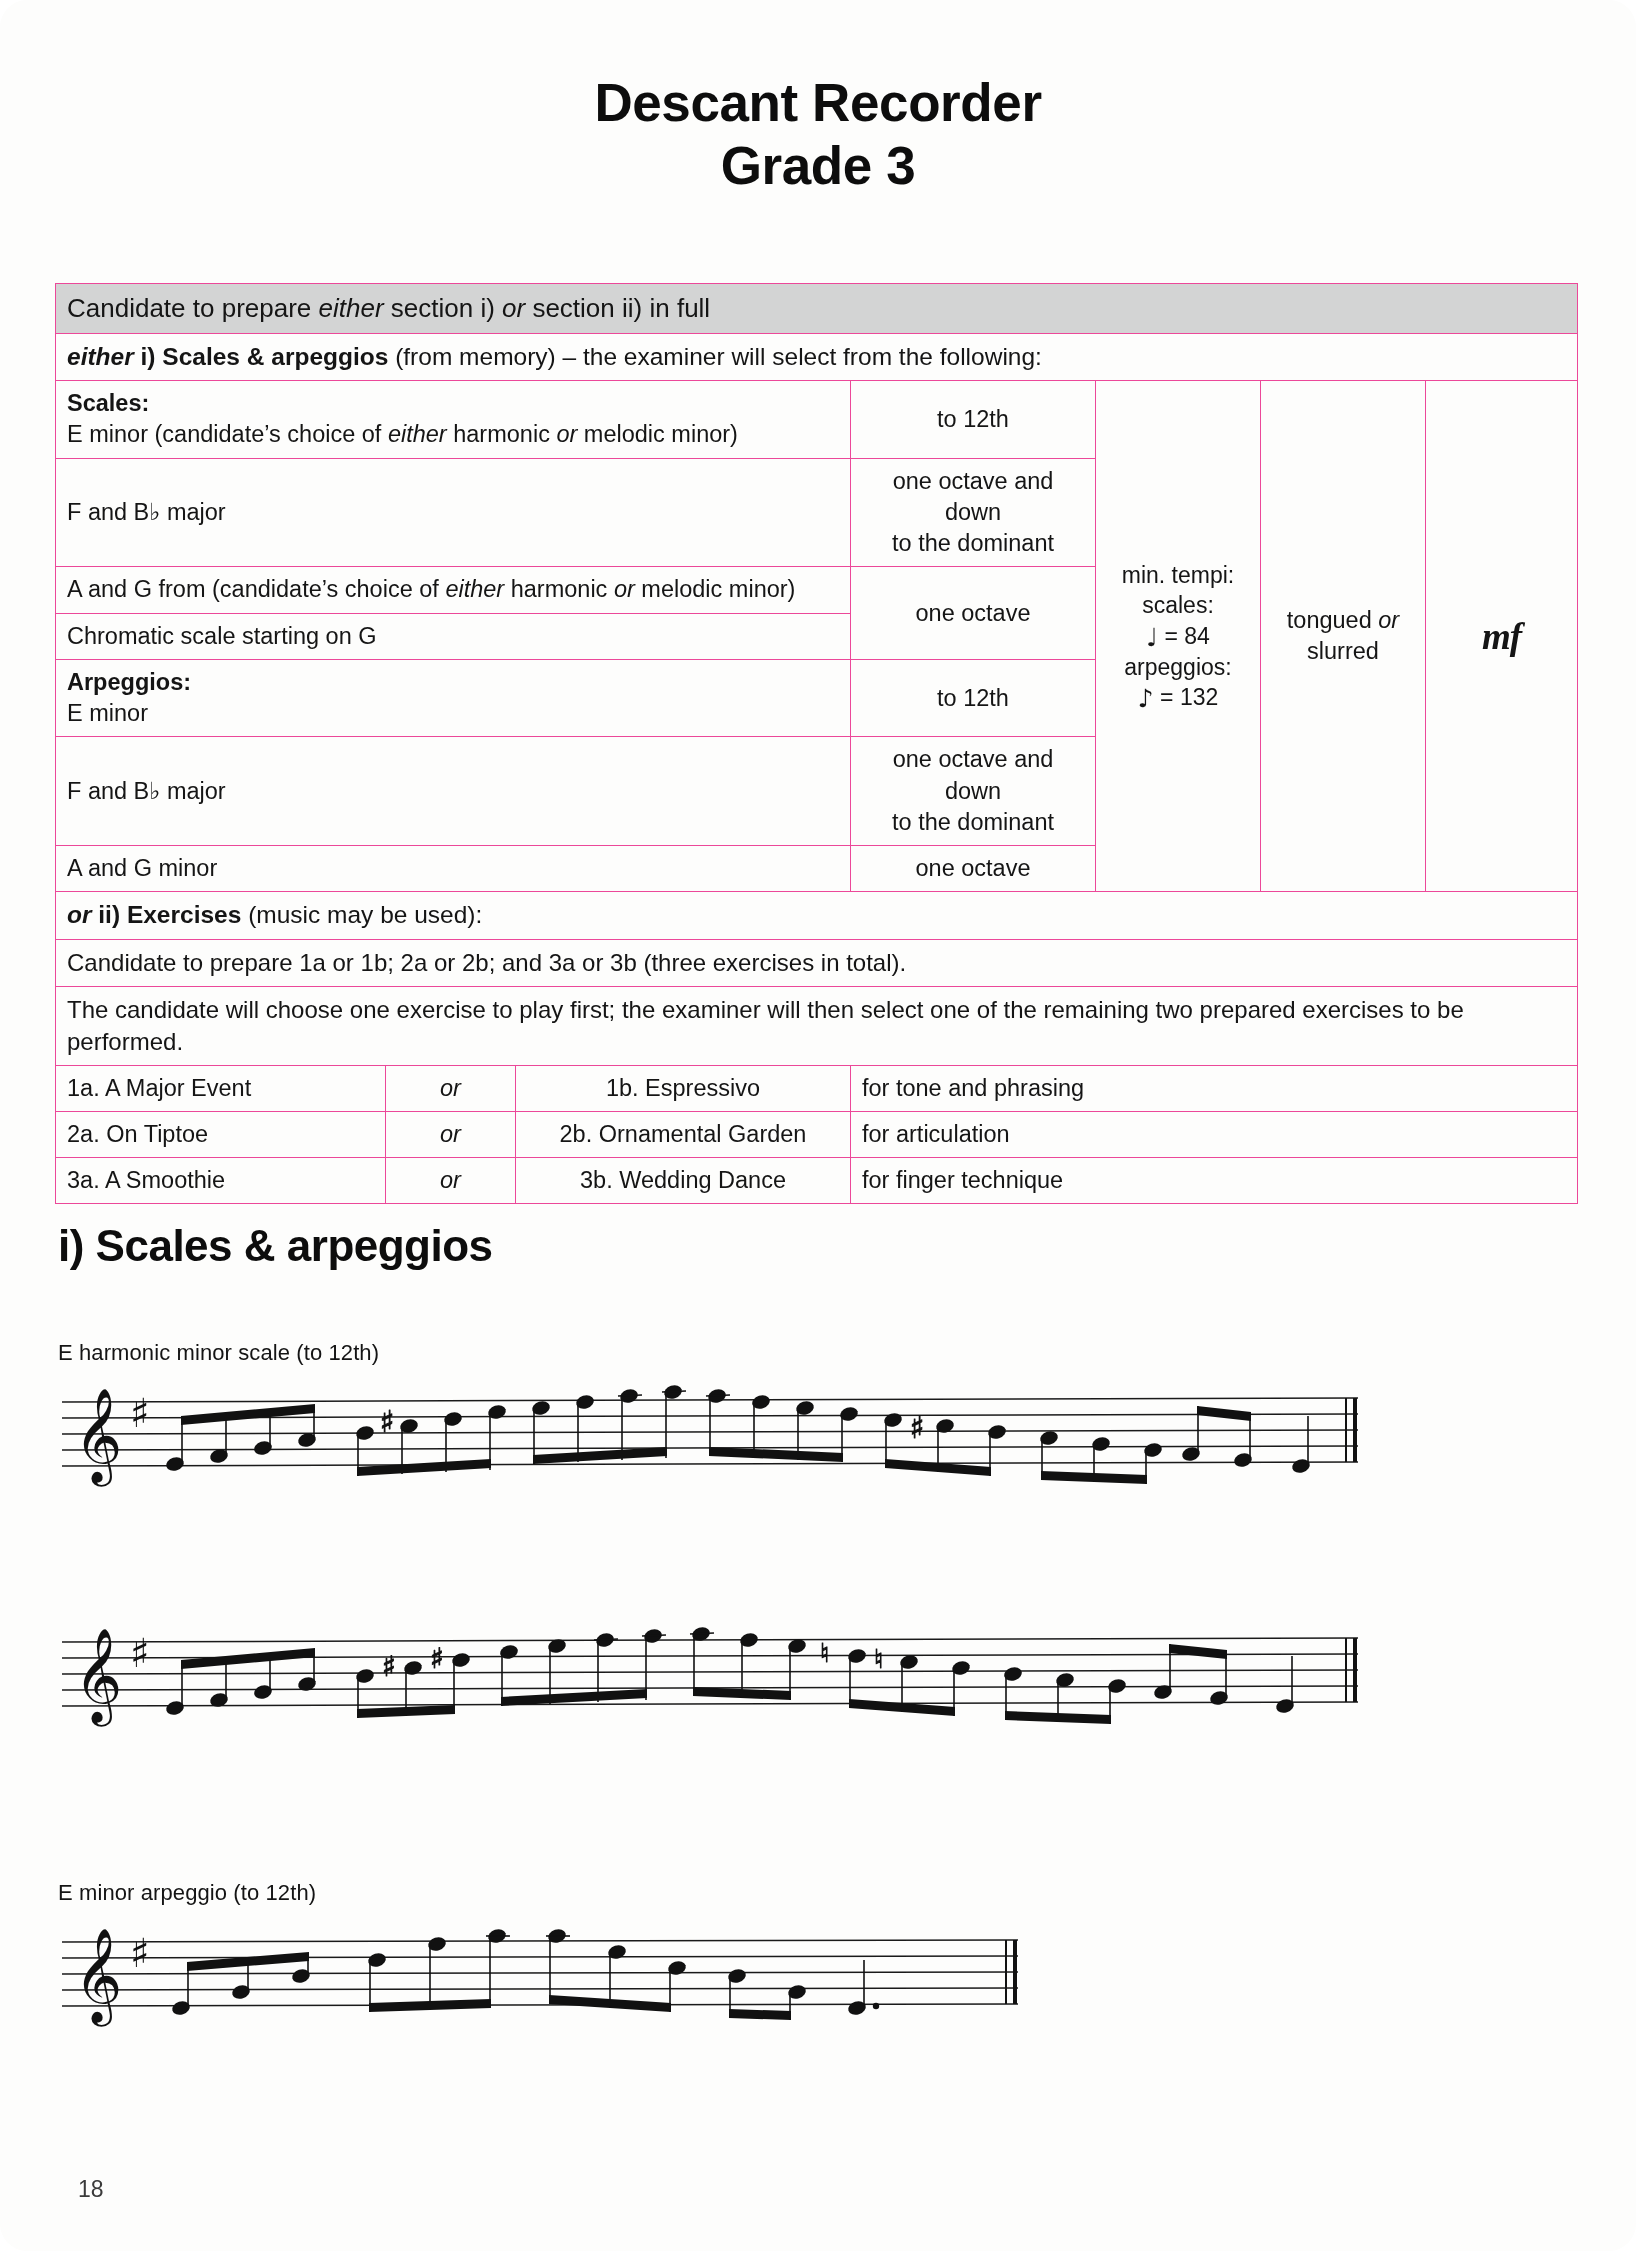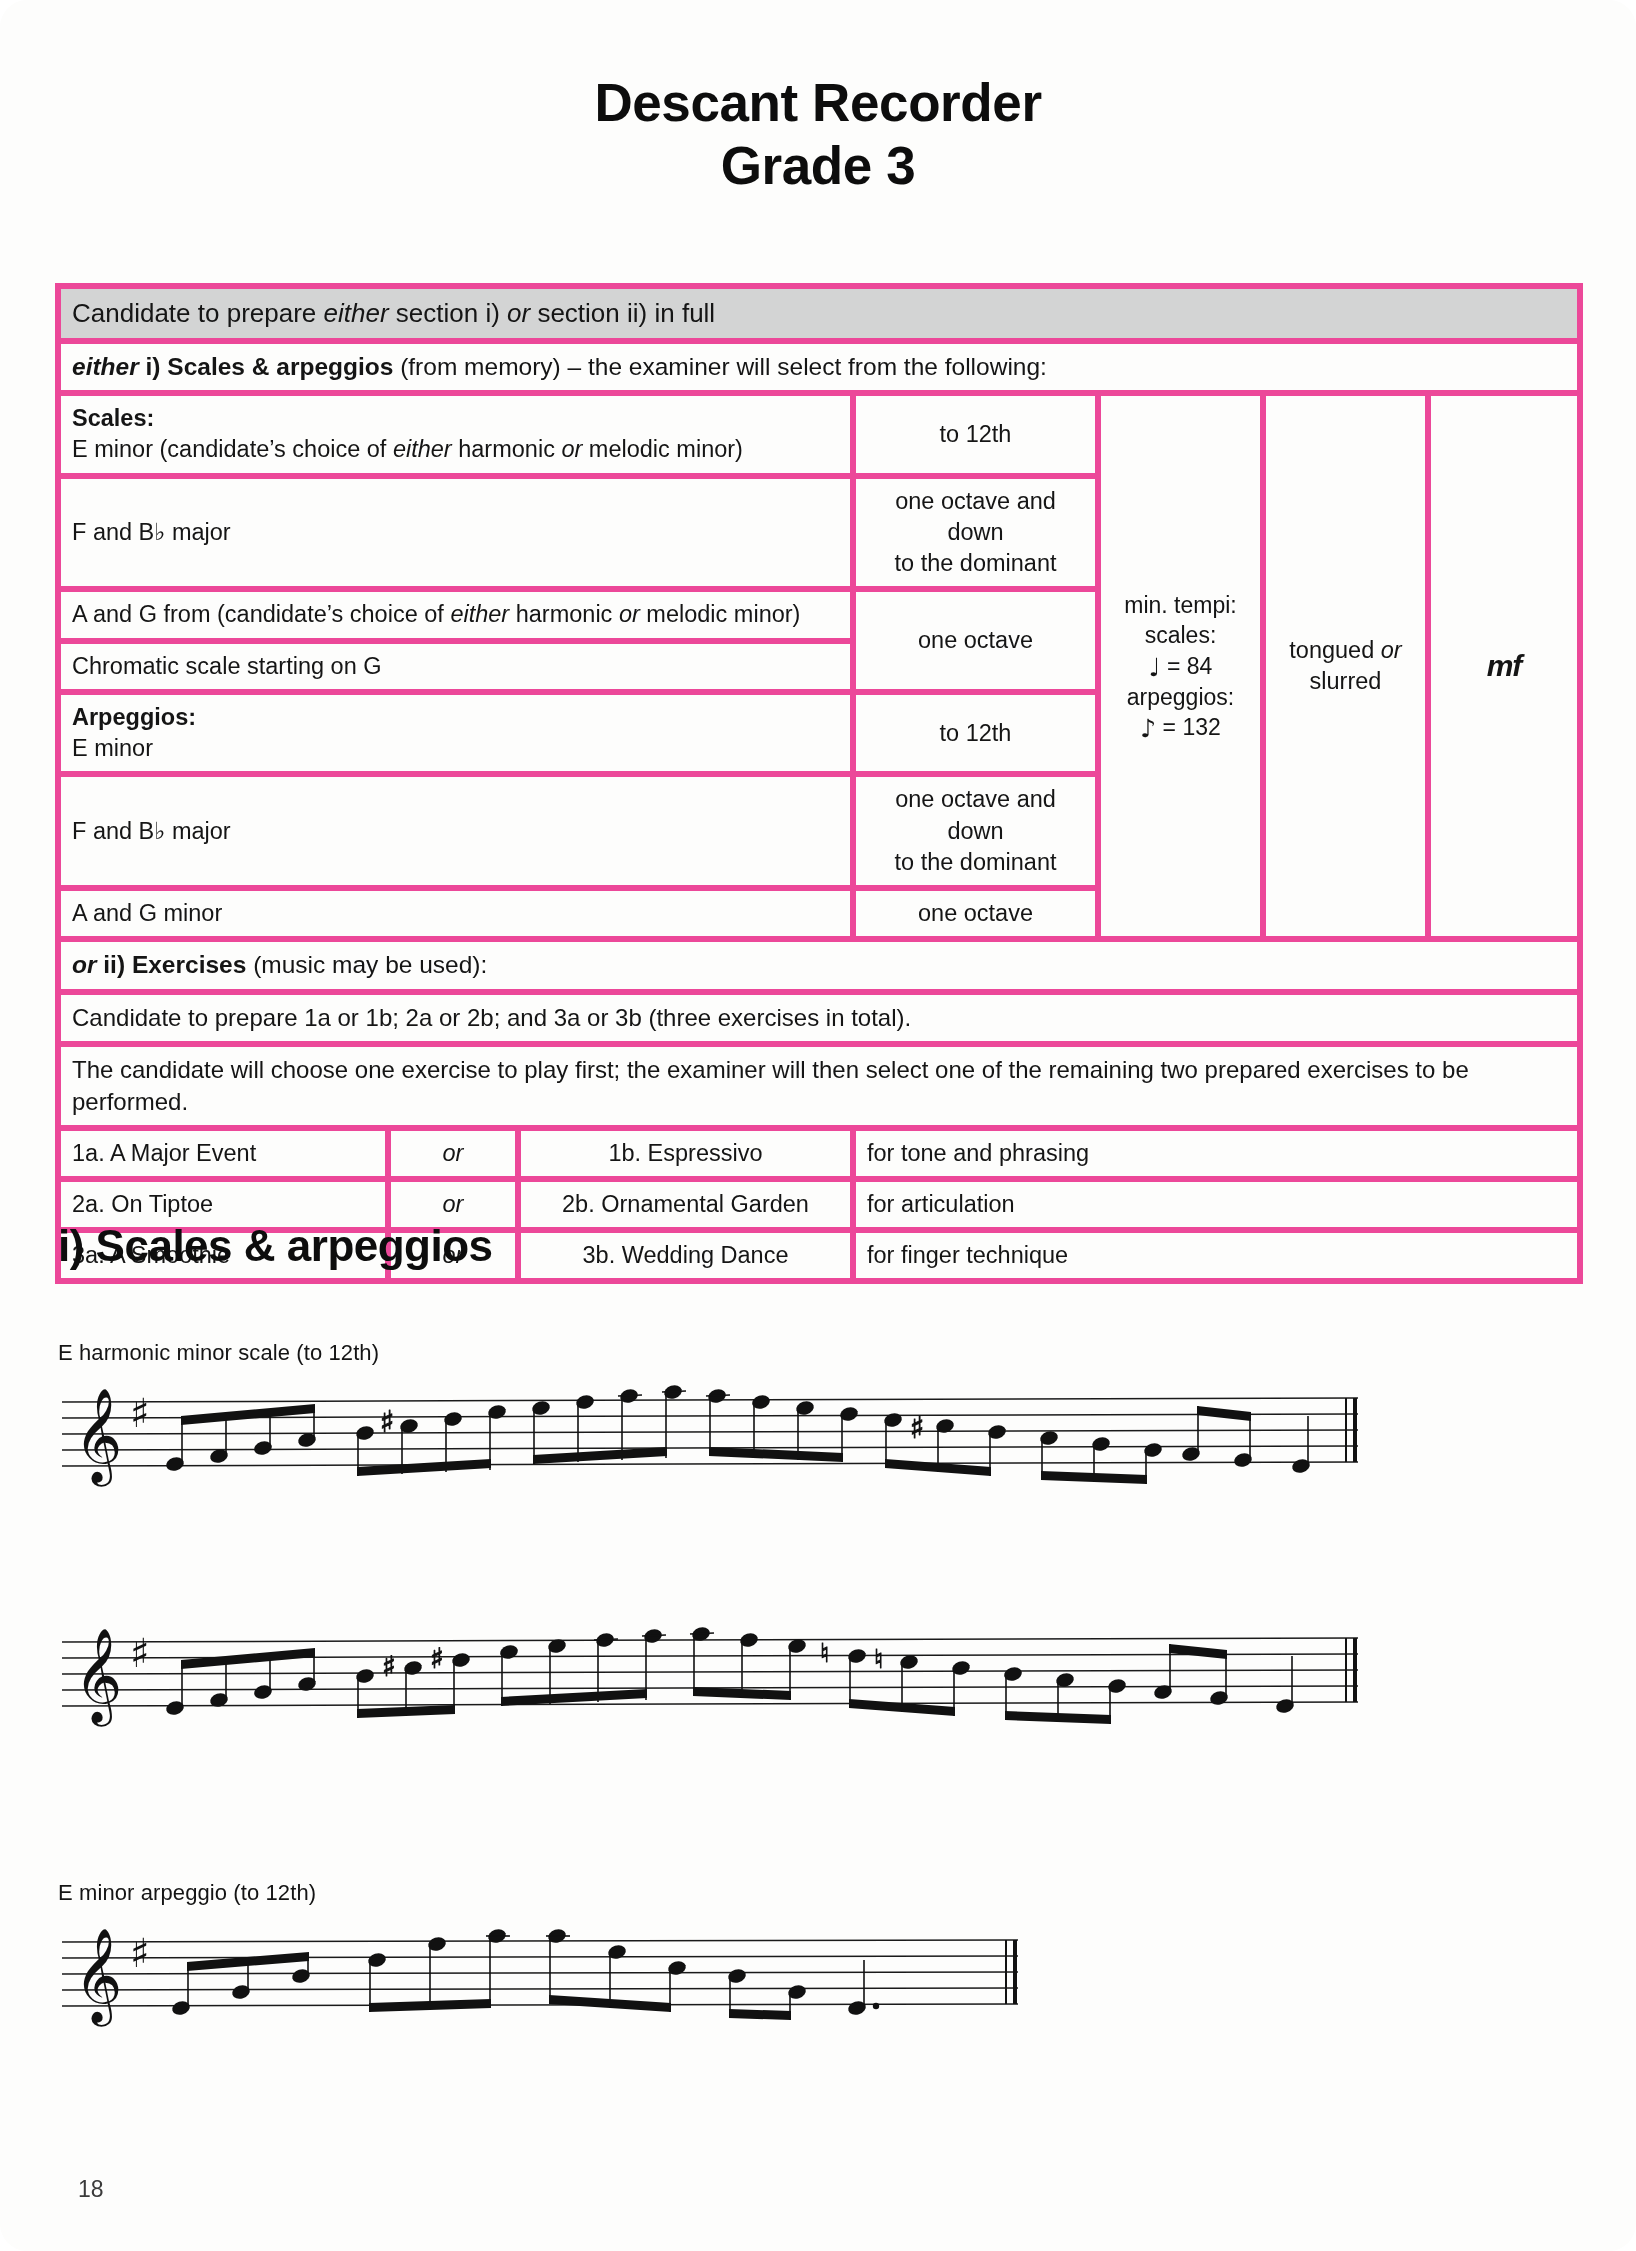--- a/index.html
+++ b/index.html
@@ -43,21 +43,21 @@
     width: 1522px;
   }
   table.syllabus {
     width: 100%;
     border-collapse: collapse;
     table-layout: fixed;
     font-size: 23.5px;
     color: #151515;
   }
   table.syllabus td {
-    border: 6px solid #ec4899;
+    border: 1px solid #ec4899;
     padding: 7px 11px;
     vertical-align: middle;
     line-height: 1.33;
   }
   .hdr-band td {
     background: #d3d4d4;
     border: 1.6px solid #3b3b3b;
     font-size: 26px;
     padding: 11px 13px 12px 13px;
   }
@@ -87,24 +87,24 @@
   }
   .tempi-cell .lbl { display: block; }
   .note-glyph {
     font-family: "DejaVu Sans", sans-serif;
     font-size: 25px;
     line-height: 1;
     position: relative;
     top: 2px;
   }
   .dyn-mf {
-    font-family: Liberation Sans, sans-serif;
+    font-family: Liberation Serif, serif;
     font-style: italic;
     font-weight: bold;
-    font-size: 30px;
+    font-size: 37px;
     text-align: center;
     letter-spacing: -1px;
   }
   .ex-or { text-align: center; font-style: italic; }
 
   
   .section-heading {
     position: absolute;
     left: 58px;
     top: 1221px;

